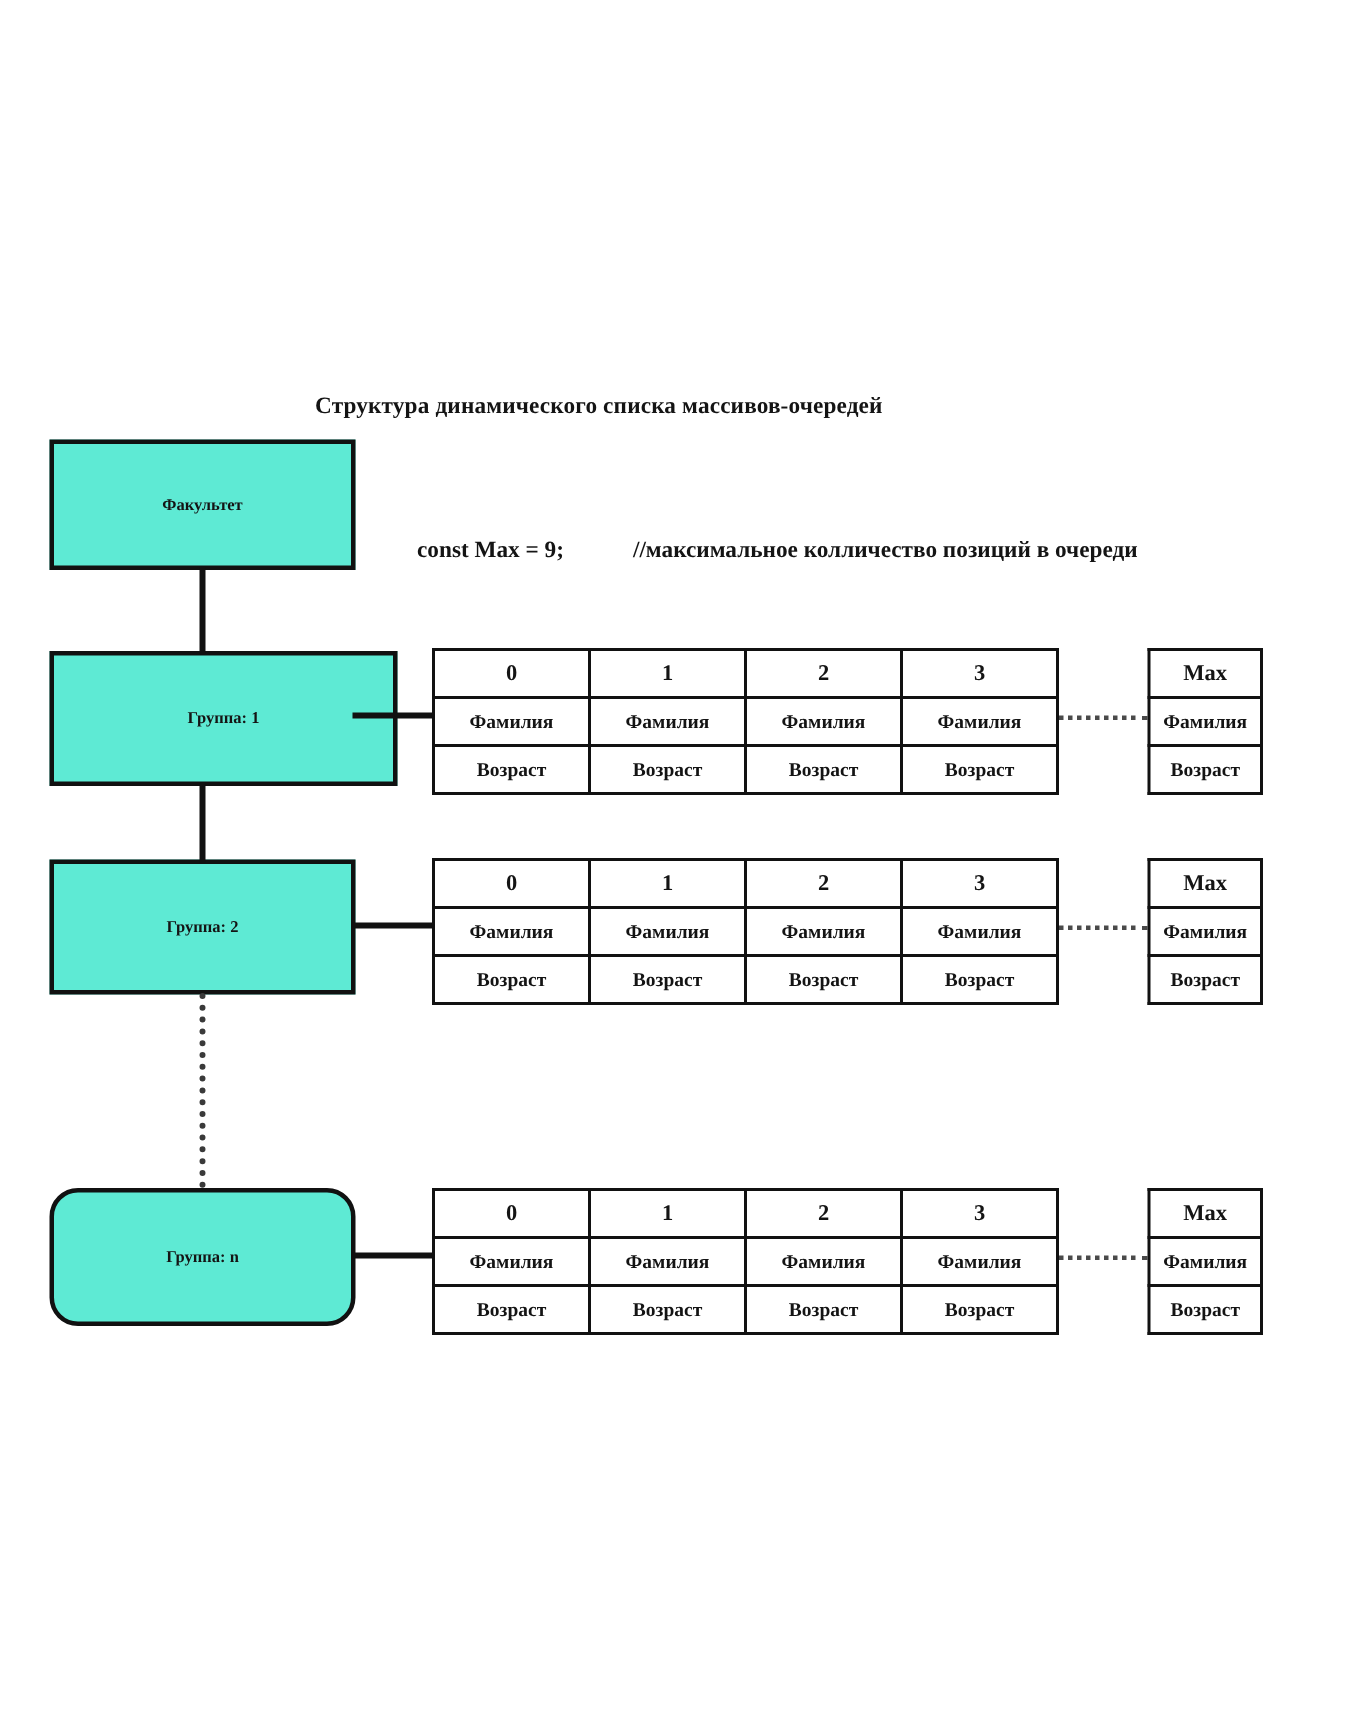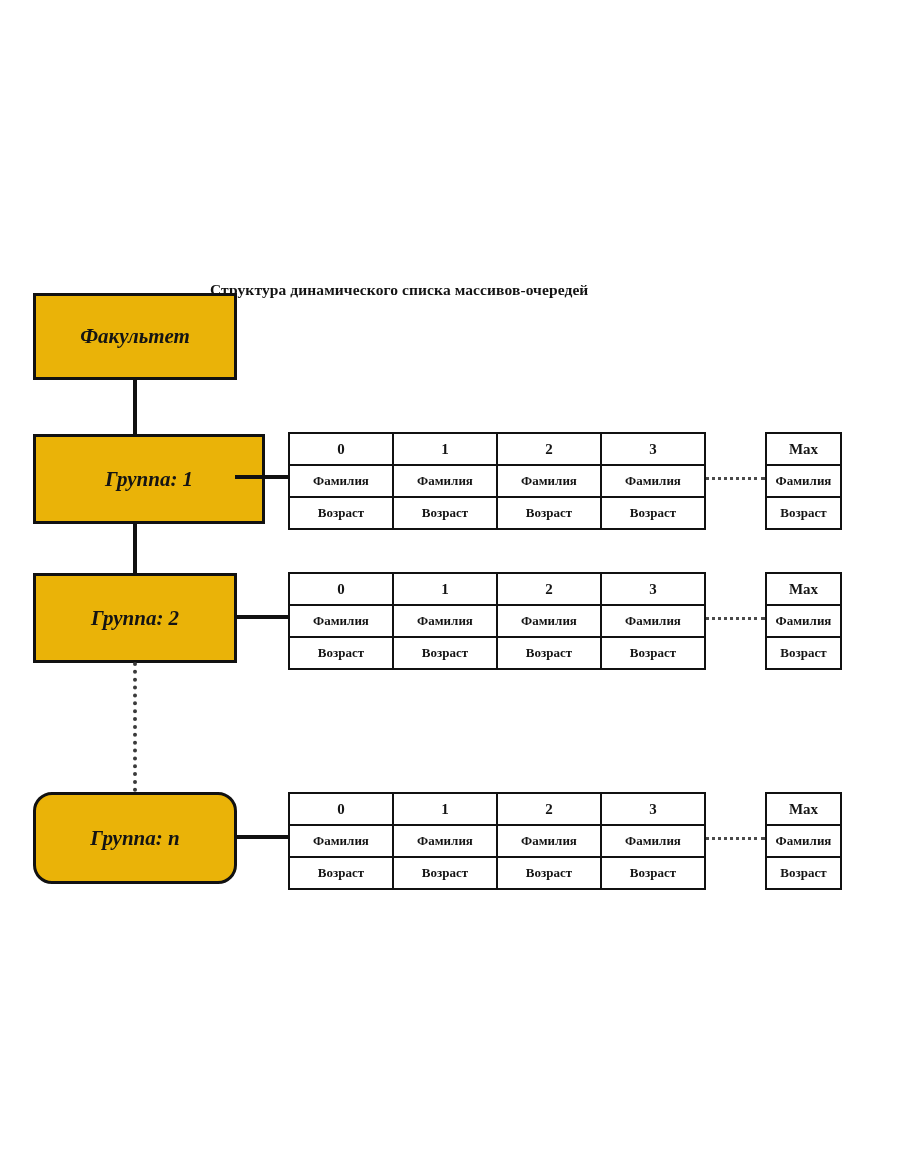--- a/index.html
+++ b/index.html
@@ -27,47 +27,45 @@
   .diagram-title {
     position: absolute;
     left: 210px;
     top: 262px;
     width: 500px;
     font-size: 15.5px;
     font-weight: bold;
     letter-spacing: 0.1px;
     white-space: nowrap;
     color: #141414;
-    margin-top: 19px;
   }
 
   .const-line {
     position: absolute;
     left: 278px;
     top: 358px;
     white-space: nowrap;
     font-size: 15.5px;
     font-weight: bold;
     color: #141414;
   }
   .const-line .const-gap { display: inline-block; width: 46px; }
 
   
   .node-box {
     position: absolute;
     box-sizing: border-box;
     border: 3px solid #111111;
-    background: #eab308;
+    background: #5eead4;
     display: flex;
     align-items: center;
     justify-content: center;
-    font-size: 21px;
-    font-weight: bold;
-    color: #141414;
-    font-style: italic;
+    font-size: 11px;
+    font-weight: bold;
+    color: #141414;
   }
 
   #box-faculty { left: 33px;  top: 293px; width: 204px; height: 87px; }
   #box-group-1 { left: 33px;  top: 434px; width: 232px; height: 90px; }
   #box-group-2 { left: 33px;  top: 573px; width: 204px; height: 90px; }
   #box-group-n { left: 33px;  top: 792px; width: 204px; height: 92px; border-radius: 19px; }
 
   
   .conn-v {
     position: absolute;
@@ -137,20 +135,23 @@
   #array-3      { left: 288px; top: 792px; }
   #array-max-3  { left: 765px; top: 792px; }
 </style>
 </head>
 <body>
 
 <div id="canvas">
 
   <div class="diagram-title">Структура динамического списка массивов-очередей</div>
 
+  <div class="const-line">
+    <span>const Max = 9;</span><span class="const-gap"></span><span>//максимальное колличество позиций в очереди</span>
+  </div>
 
   <div class="node-box" id="box-faculty">
     <span>Факультет</span>
   </div>
 
   <div class="node-box" id="box-group-1">
     <span>Группа: 1</span>
   </div>
 
   <div class="node-box" id="box-group-2">

